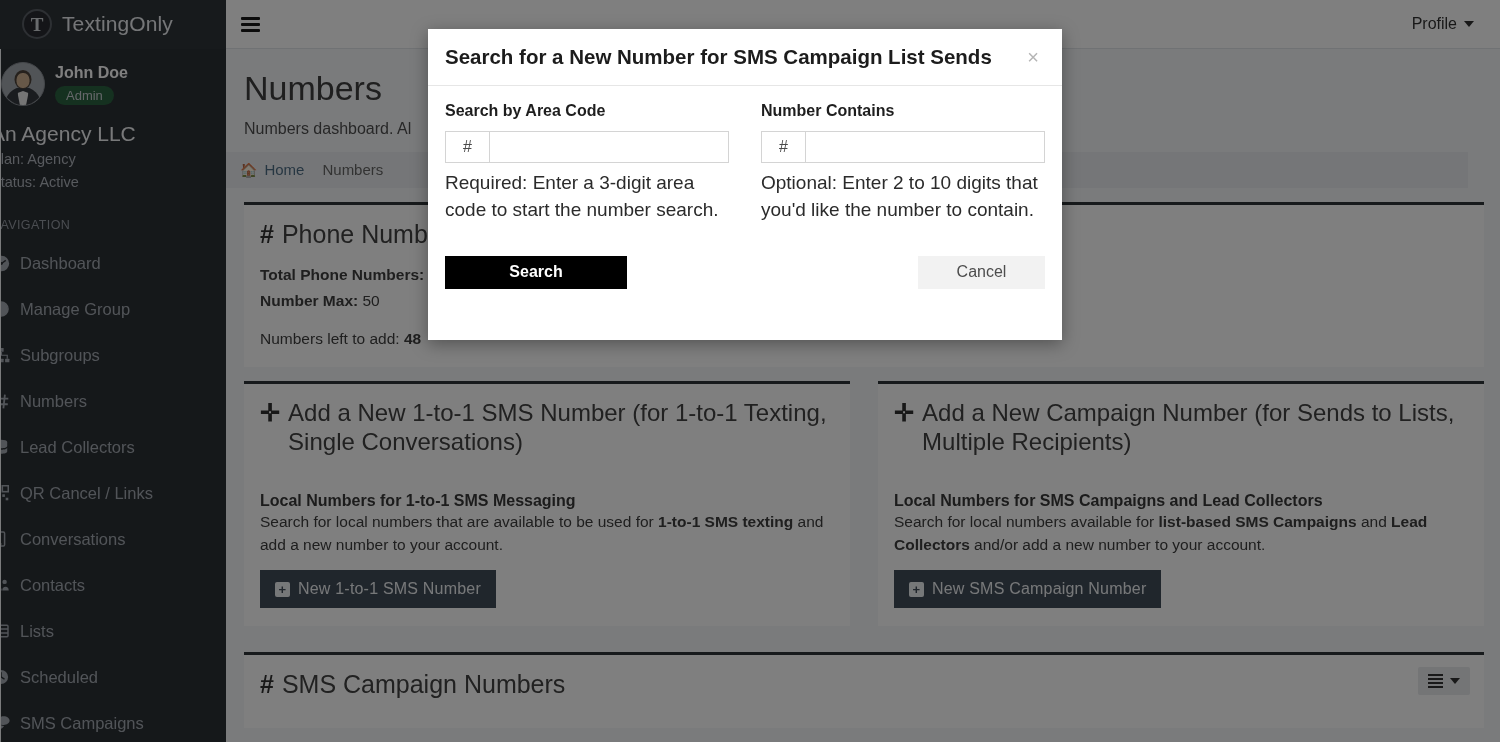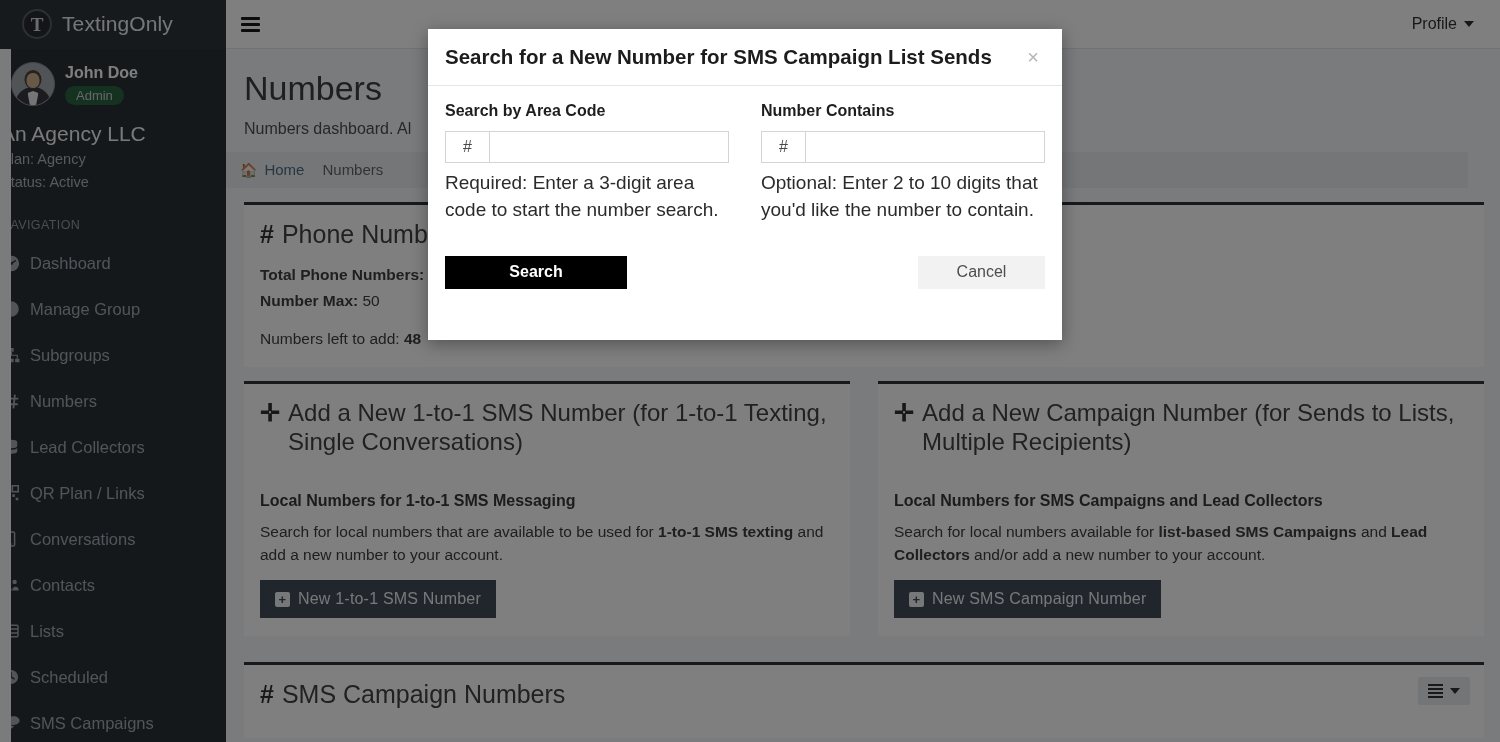--- a/index.html
+++ b/index.html
@@ -59,21 +59,21 @@
   }
   .caret-down {
     width: 0; height: 0;
     border-left: 5px solid transparent;
     border-right: 5px solid transparent;
     border-top: 6px solid #1b1b1b;
   }
 
   
   .sidebar {
-    position: absolute; top: 49px; left: 11px;
+    position: absolute; top: 49px; left: 1px;
     width: 226px; height: 693px;
     background: #161b21;
     overflow: hidden;
   }
   .user-panel {
     display: flex; align-items: center; gap: 10px;
     padding: 13px 0 10px 10px;
     margin-left: -10px;
   }
   .avatar {
@@ -165,21 +165,21 @@
   .card-body-line b { font-weight: 700; }
 
   .cols { display: flex; gap: 28px; margin: 14px 16px 0 18px; }
   .col-card {
     flex: 1 1 0; background: #fff;
     border-top: 3px solid #1a1f25;
     padding: 14px 16px 18px;
   }
   .col-card .card-title { font-size: 24px; }
   .sect-head { font-size: 16px; font-weight: 700; color: #252525; margin-top: 35px; }
-  .sect-copy { font-size: 15.5px; color: #2a2a2a; margin-top: 10px; line-height: 1.5; }
+  .sect-copy { font-size: 15.5px; color: #2a2a2a; line-height: 1.5; }
   .sect-copy b { font-weight: 700; }
   .btn-dark {
     margin-top: 14px; display: inline-flex; align-items: center; gap: 8px;
     background: #2e3a47; color: #eceff2;
     border: none; font-size: 16px;
     padding: 10px 15px; letter-spacing: .2px;
     font-family: "Liberation Sans", sans-serif;
   }
   .btn-dark .plus-sq {
     display: inline-flex; align-items: center; justify-content: center;
@@ -376,21 +376,21 @@
       <div class="nav-item">
         <span class="nav-icon">
           <svg width="16" height="16" viewBox="0 0 16 16" fill="currentColor">
               <rect x="0.7" y="0.7" width="6" height="6" fill="none" stroke="currentColor" stroke-width="1.6"></rect>
               <rect x="9.3" y="0.7" width="6" height="6" fill="none" stroke="currentColor" stroke-width="1.6"></rect>
               <rect x="0.7" y="9.3" width="6" height="6" fill="none" stroke="currentColor" stroke-width="1.6"></rect>
               <rect x="9.3" y="9.3" width="2.6" height="2.6"></rect>
               <rect x="12.7" y="12.7" width="2.6" height="2.6"></rect>
             </svg>
         </span>
-        <span>QR Plan / Links</span>
+        <span>QR Cancel / Links</span>
       </div>
 
       <div class="nav-item">
         <span class="nav-icon">
           <svg width="16" height="16" viewBox="0 0 16 16" fill="none" stroke="currentColor" stroke-width="1.5">
               <rect x="4.4" y="0.9" width="7.2" height="14.2" rx="1.3"></rect>
               <circle cx="8" cy="12.9" r=".75" fill="currentColor" stroke="none"></circle>
             </svg>
         </span>
         <span>Conversations</span>

